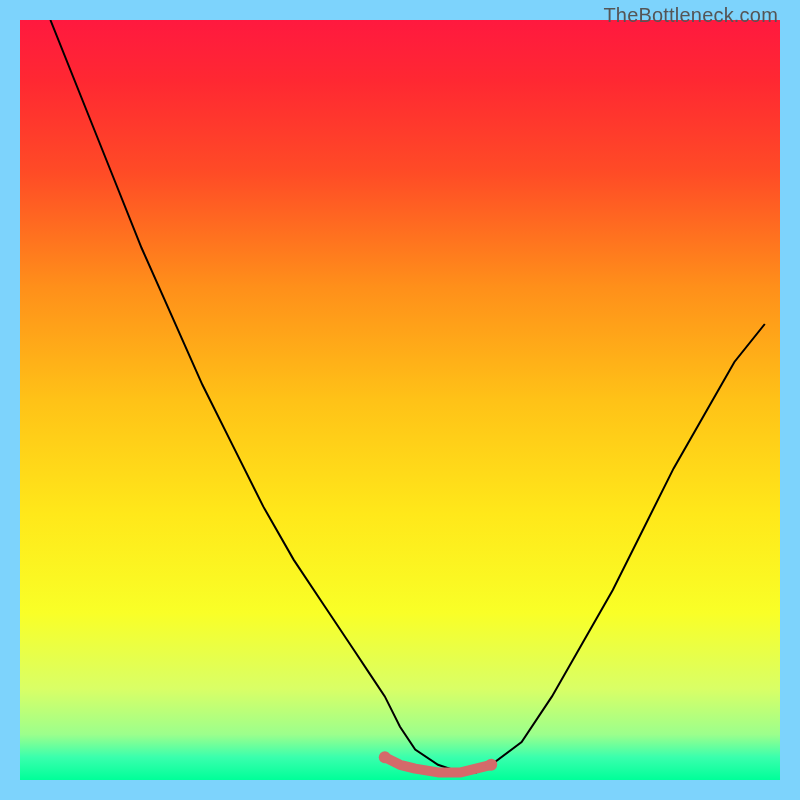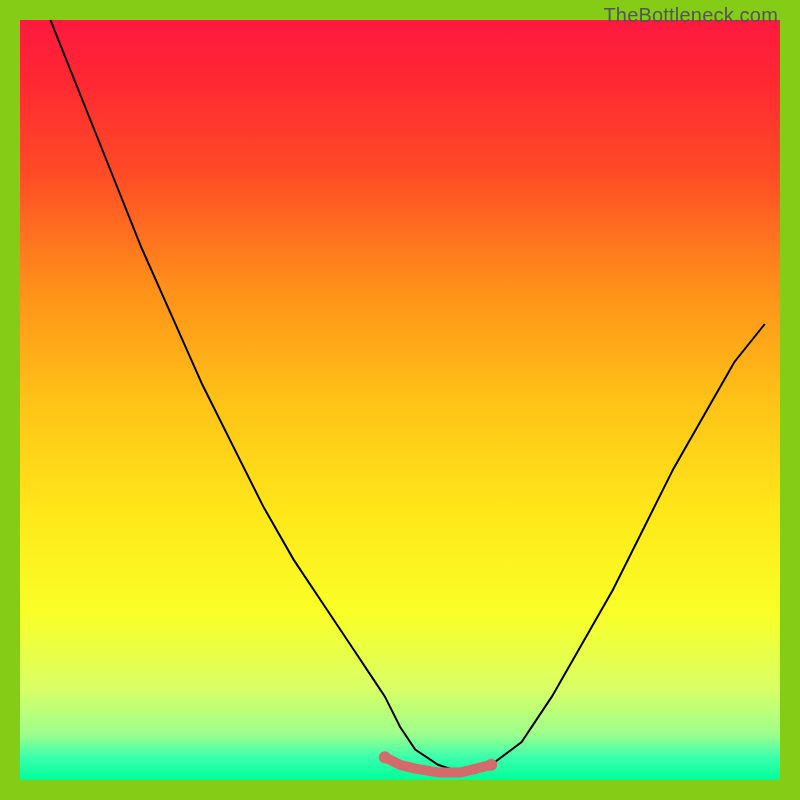--- a/index.html
+++ b/index.html
@@ -1,17 +1,17 @@
 <!DOCTYPE html>
 <html><head>
 <meta charset="utf-8">
 <style>
   * { margin: 0; padding: 0; box-sizing: border-box; }
   body { width: 800px; height: 800px; background: #000; position: relative; font-family: Arial, sans-serif; }
-  .container { width: 800px; height: 800px; position: relative; background: #84cc16; }
+  .container { width: 800px; height: 800px; position: relative; background: #7dd3fc; }
   .plot-area {
     position: absolute;
     left: 20px;
     top: 20px;
     width: 760px;
     height: 760px;
     background: linear-gradient(to bottom,
       #ff193f 0%,
       #ff2832 8%,
       #ff4b26 20%,

